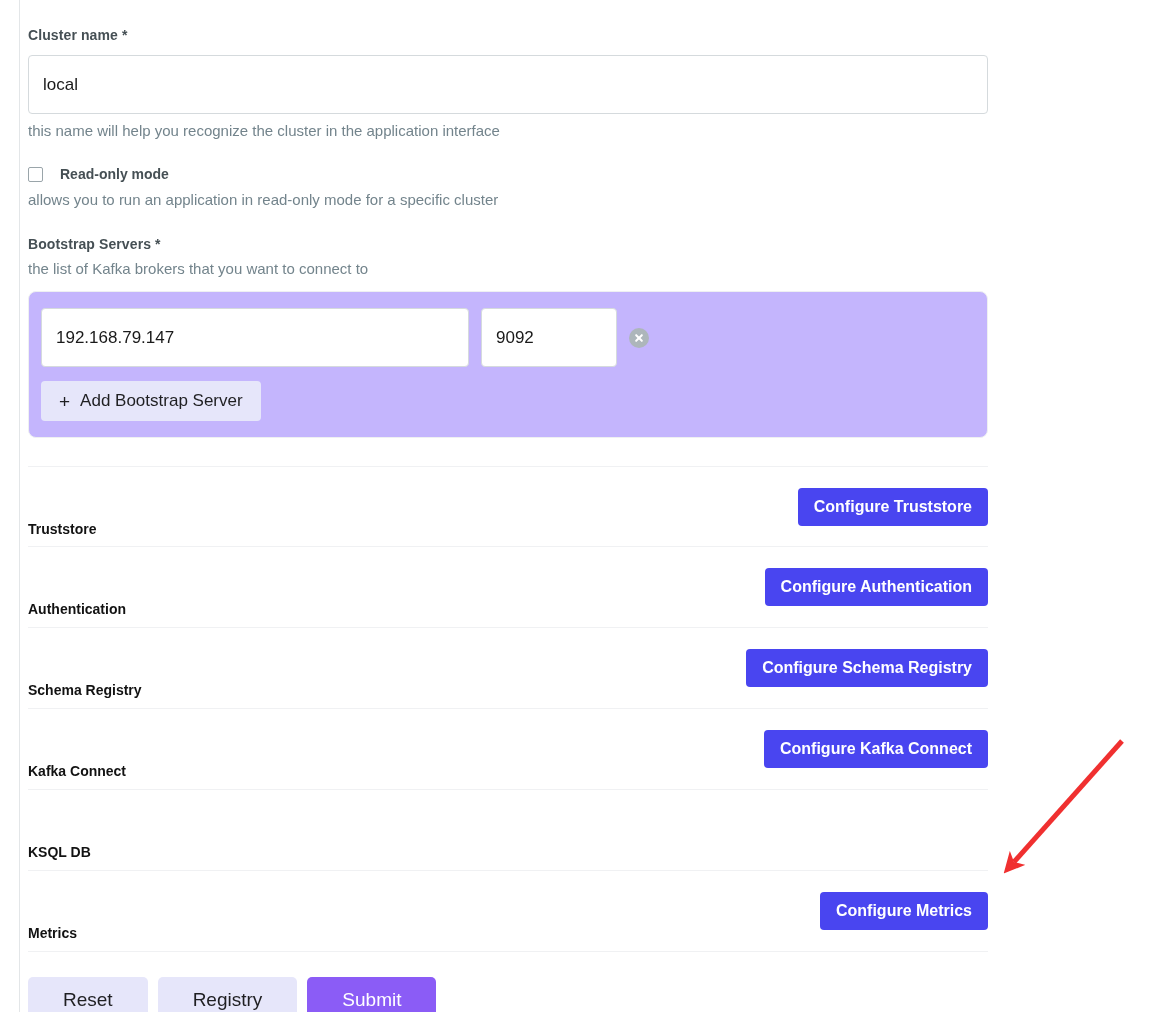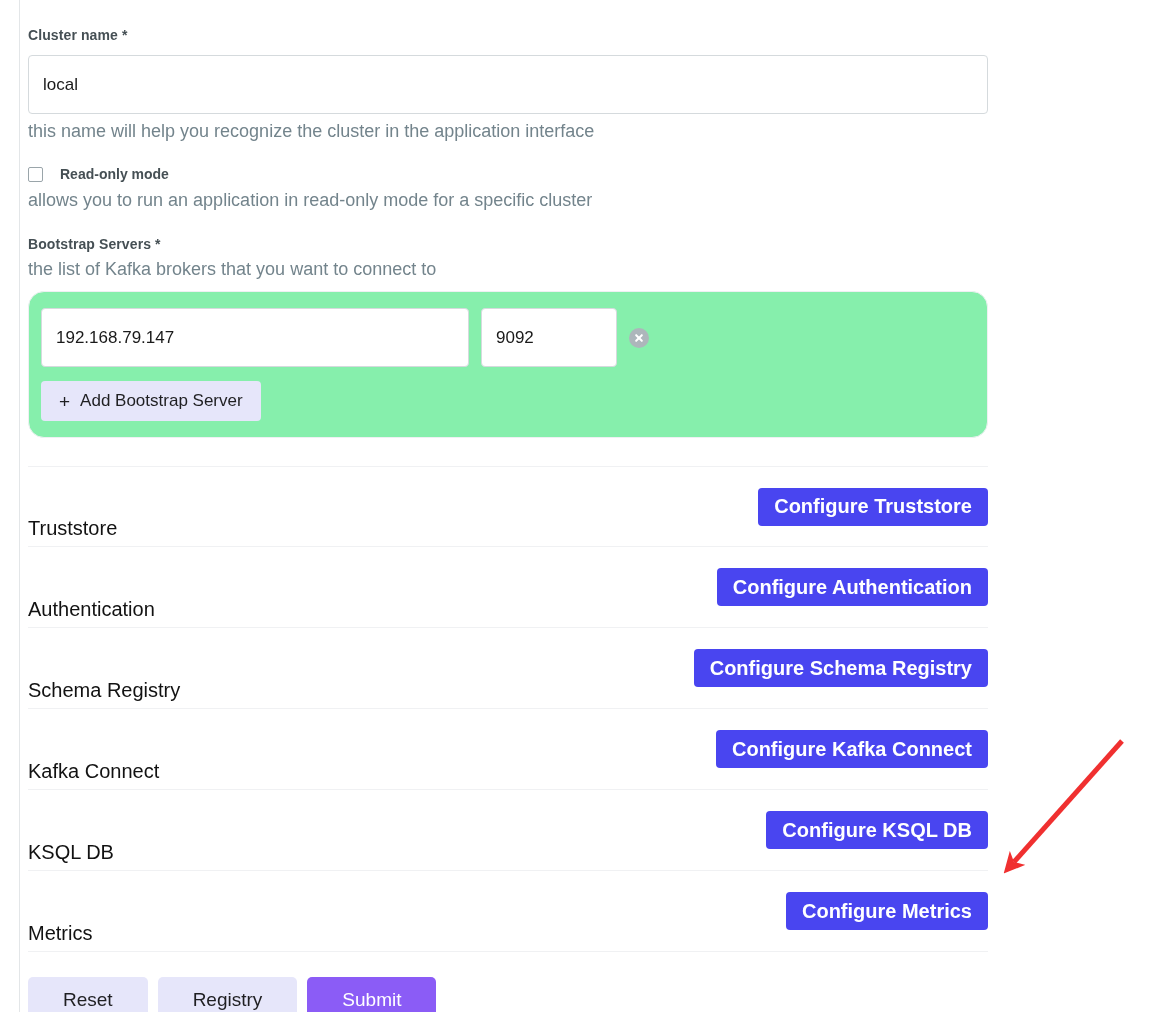--- a/index.html
+++ b/index.html
@@ -35,21 +35,21 @@
 
   
   .field-label {
     font-size: 14px;
     font-weight: 700;
     color: #454f54;
     letter-spacing: .1px;
     line-height: 18px;
   }
   .help-text {
-    font-size: 18px;
+    font-size: 15px;
     color: #73848c;
     line-height: 20px;
   }
 
   
   .text-input {
     display: block;
     width: 100%;
     height: 59px;
     border: 1px solid #d5dadd;
@@ -78,23 +78,23 @@
     cursor: pointer;
   }
   .cbox-label {
     font-size: 14px;
     font-weight: 700;
     color: #454f54;
   }
 
   
   .bs-panel {
-    background: #86efac;
+    background: #c4b5fd;
     border: 1px solid #eef0f2;
-    border-radius: 16px;
+    border-radius: 8px;
     padding: 16px 12px 16px 12px;
   }
   .bs-row {
     display: flex;
     align-items: center;
     gap: 12px;
   }
   .bs-host { width: 428px; }
   .bs-port { width: 136px; }
   .remove-btn {
@@ -137,42 +137,42 @@
   }
   .btn-soft .plus {
     font-size: 19px;
     line-height: 1;
     color: #1f1f22;
     font-weight: 400;
   }
   .btn-primary {
     background: #4945f0;
     color: #ffffff;
-    font-size: 20px;
+    font-size: 16px;
     font-weight: 700;
     height: 38px;
     padding: 0 16px;
     display: inline-flex;
     align-items: center;
     justify-content: center;
   }
 
   
   .section-row {
     height: 81px;
     border-bottom: 1px solid #f0f1f3;
     display: flex;
     align-items: center;
     justify-content: space-between;
   }
   .section-row.first { border-top: 1px solid #f0f1f3; }
   .section-title {
-    font-size: 20px;
+    font-size: 14px;
     color: #121212;
-    font-weight: 400;
+    font-weight: 700;
     margin-top: 44px;
   }
 
   
   .footer {
     display: flex;
     gap: 10px;
     padding-top: 25px;
   }
   .btn-foot {
@@ -255,21 +255,20 @@
       <button class="btn btn-primary">Configure Schema Registry</button>
     </div>
 
     <div class="section-row">
       <span class="section-title">Kafka Connect</span>
       <button class="btn btn-primary">Configure Kafka Connect</button>
     </div>
 
     <div class="section-row">
       <span class="section-title">KSQL DB</span>
-      <button class="btn btn-primary">Configure KSQL DB</button>
     </div>
 
     <div class="section-row">
       <span class="section-title">Metrics</span>
       <button class="btn btn-primary">Configure Metrics</button>
     </div>
 
     <div class="footer">
       <button class="btn btn-foot soft">Reset</button>
       <button class="btn btn-foot soft">Registry</button>

